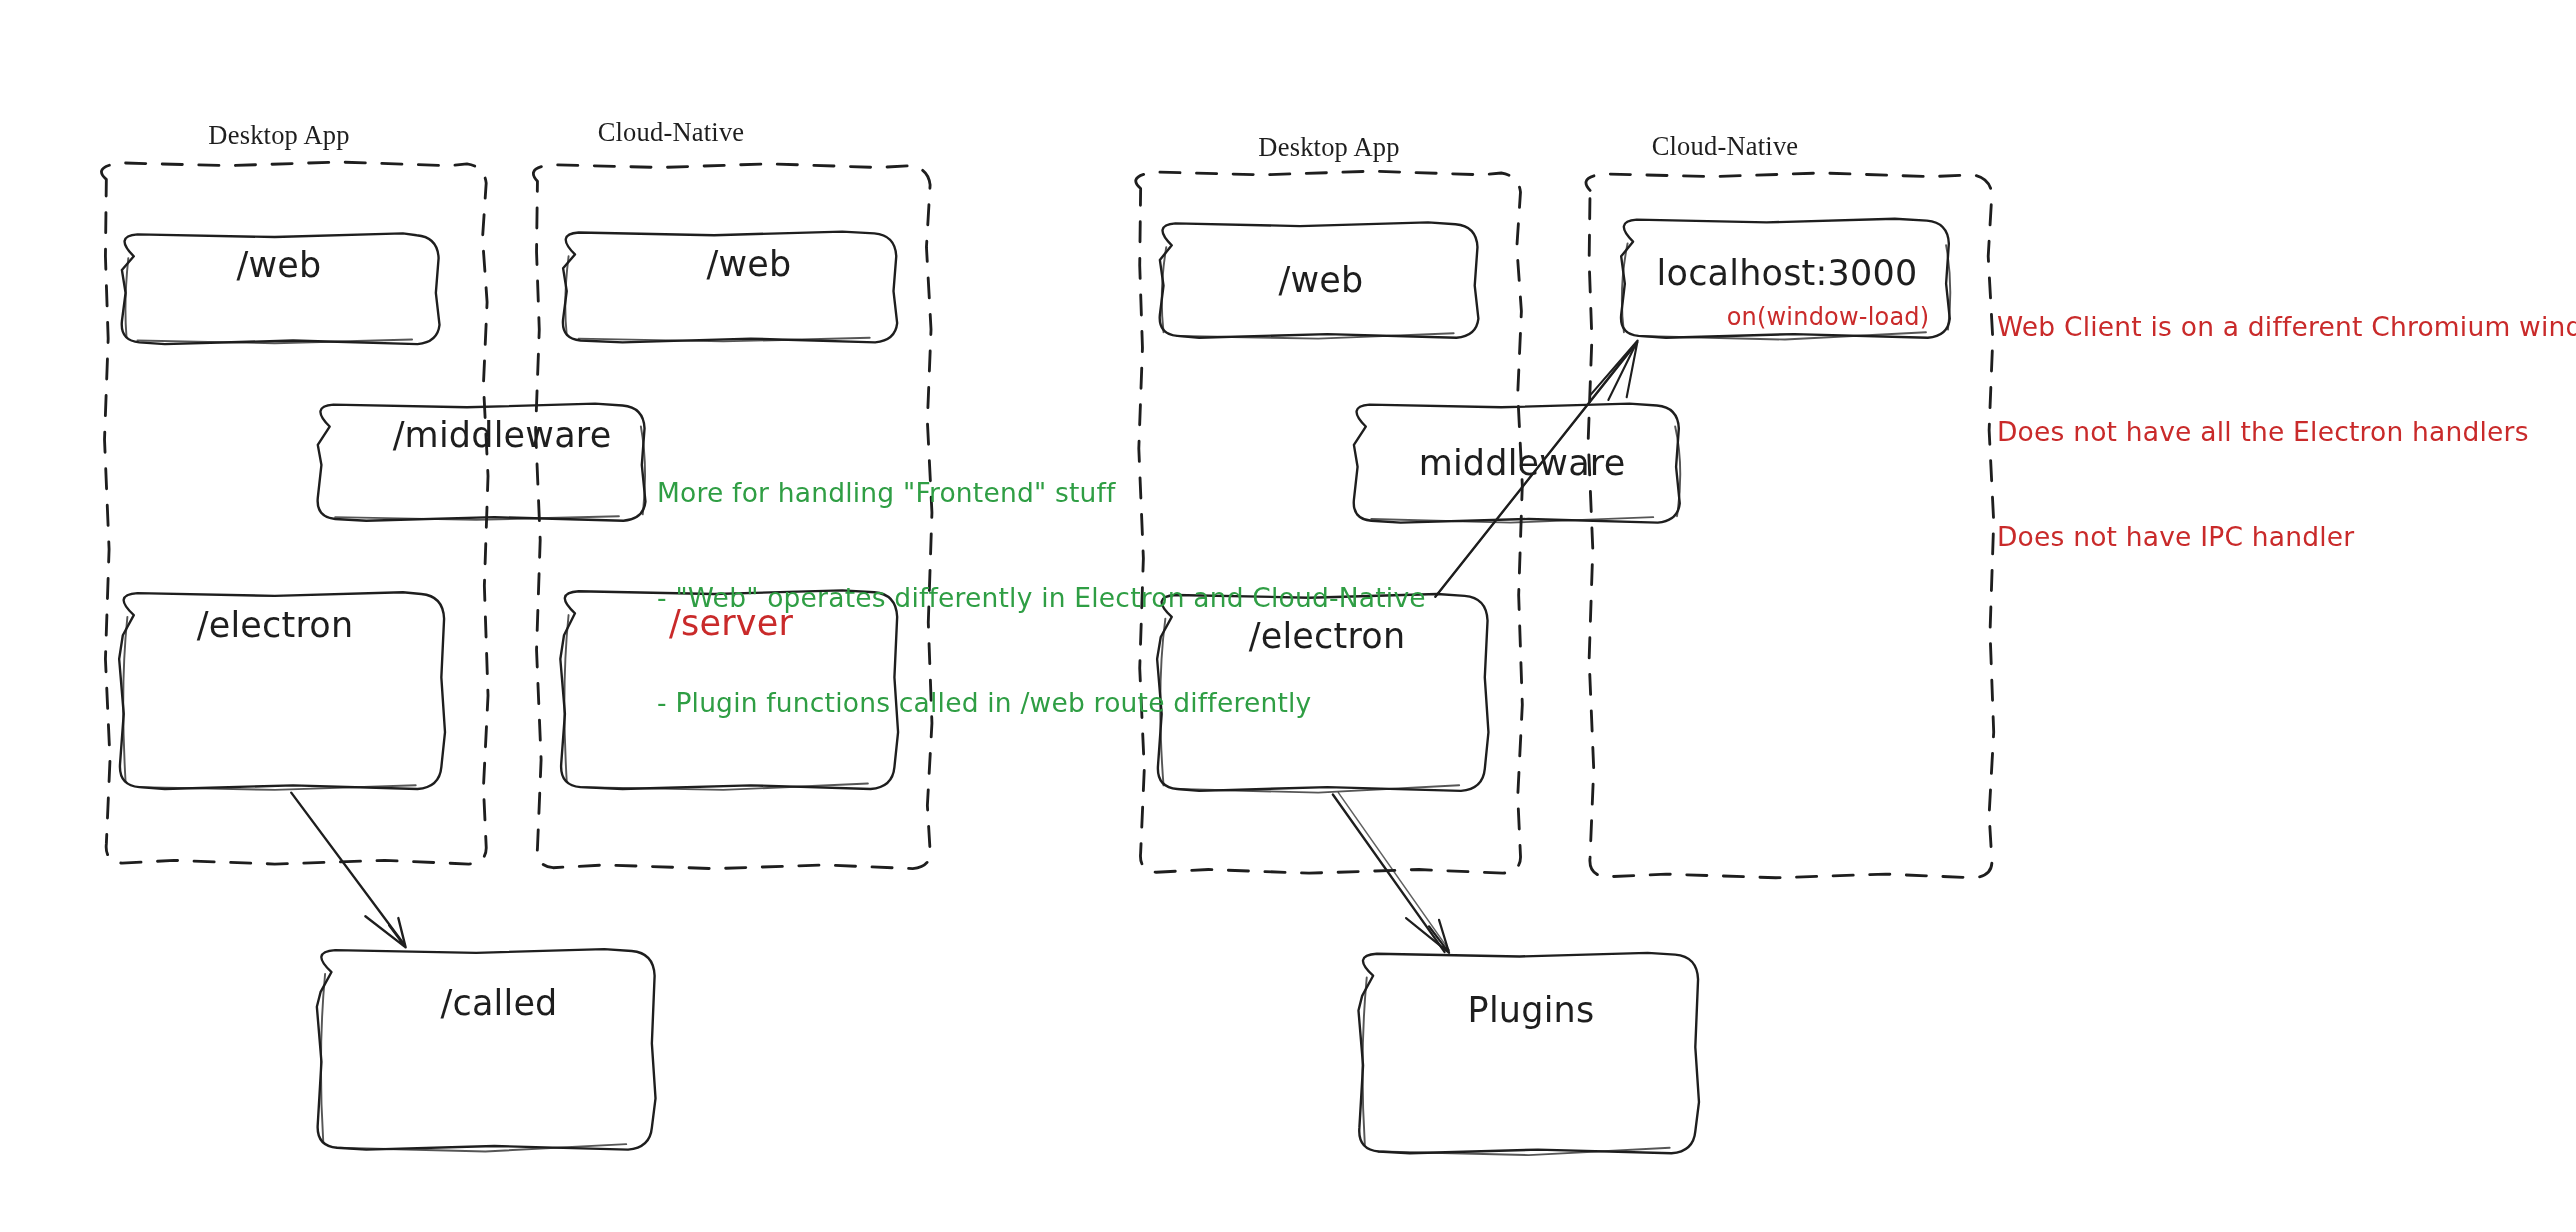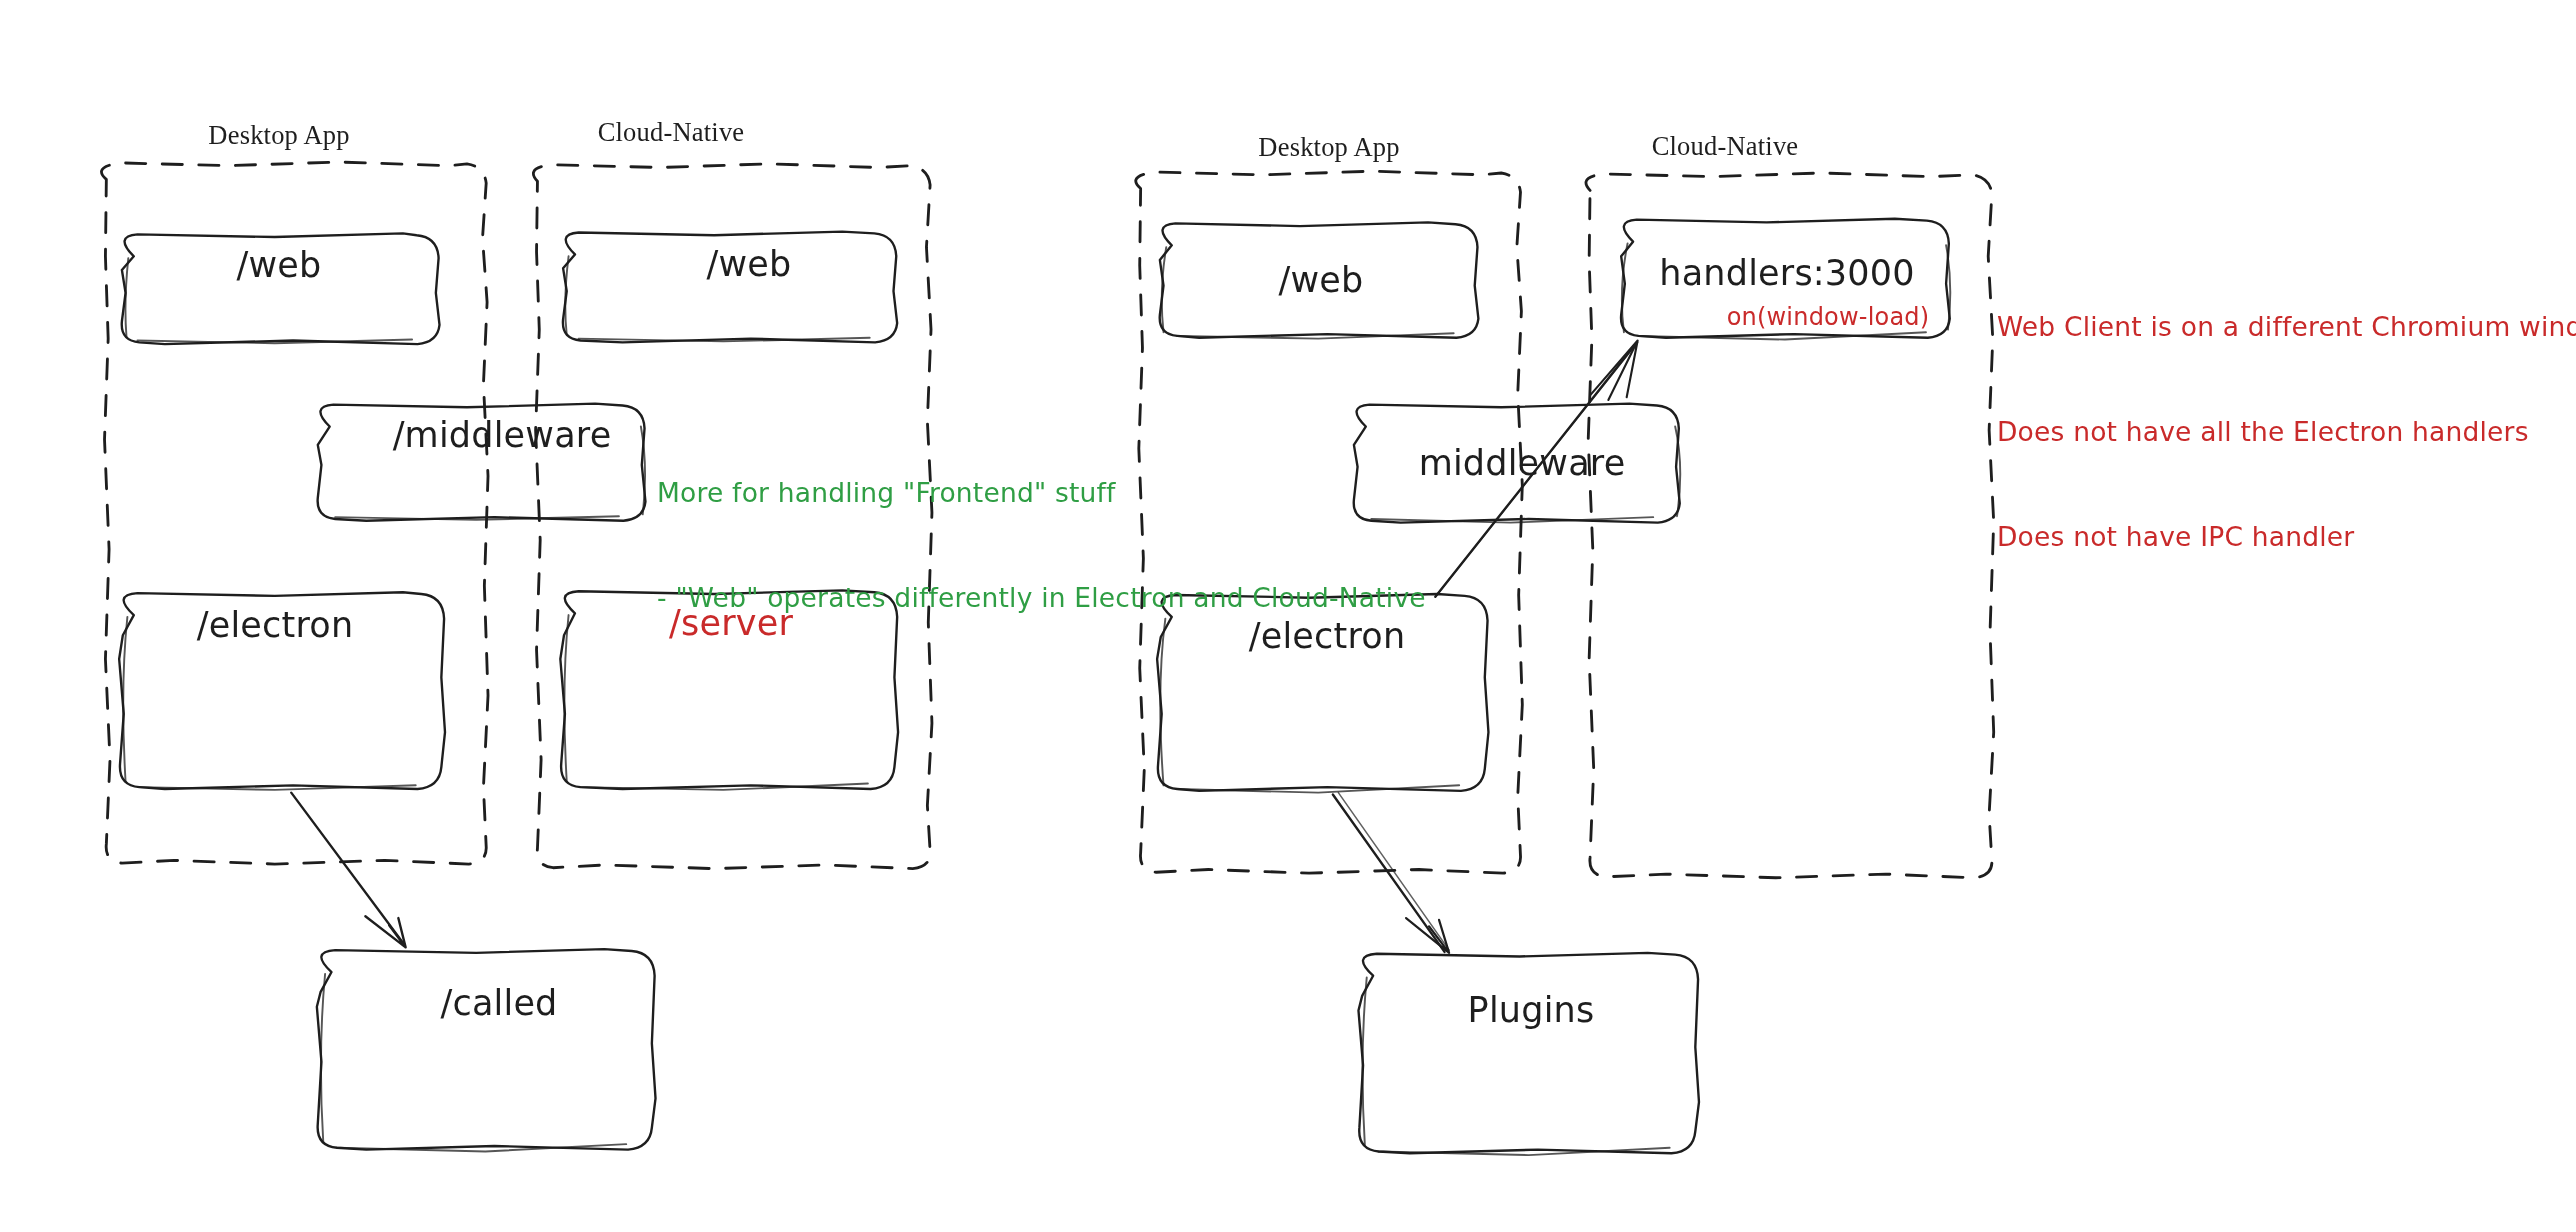--- a/index.html
+++ b/index.html
@@ -192,28 +192,29 @@
 <div class="lbl box-title" style="left:279px; top:244px;">/web</div>
 <div class="lbl box-title" style="left:749px; top:243px;">/web</div>
 <div class="lbl box-title" style="left:502px; top:414px;">/middleware</div>
 <div class="lbl box-title" style="left:275px; top:604px;">/electron</div>
 <div class="lbl box-title" style="left: 731px; top: 602px; color: rgb(201, 42, 42);">/server</div>
 <div class="lbl box-title" style="left:499px; top:982px;">/called</div>
 
 <div class="lbl note note-green" style="left:657px; top:406px;">
   <div>More for handling "Frontend" stuff</div>
   <div>- "Web" operates differently in Electron and Cloud-Native</div>
+  <div>- Plugin functions called in /web route differently</div>
 </div>
 
 <div class="lbl group-title" style="left:1329px; top:131px;">Desktop App</div>
 <div class="lbl group-title" style="left:1725px; top:130px;">Cloud-Native</div>
 
 <div class="lbl box-title" style="left:1321px; top:259px;">/web</div>
 
-<div class="lbl box-title" style="left:1787px; top:252px;">handlers:3000</div>
+<div class="lbl box-title" style="left:1787px; top:252px;">localhost:3000</div>
 <div class="lbl sub-red" style="left: 1828px; top: 302px; transform: translateX(-50%); color: rgb(201, 42, 42);">on(window-load)</div>
 
 <div class="lbl box-title" style="left:1522px; top:442px;">middleware</div>
 <div class="lbl box-title" style="left:1327px; top:615px;">/electron</div>
 <div class="lbl box-title" style="left:1531px; top:989px;">Plugins</div>
 
 <div class="lbl note note-red" style="left:1997px; top:240px;">
   <div>Web Client is on a different Chromium window</div>
   <div>Does not have all the Electron handlers</div>
   <div>Does not have IPC handler</div>

